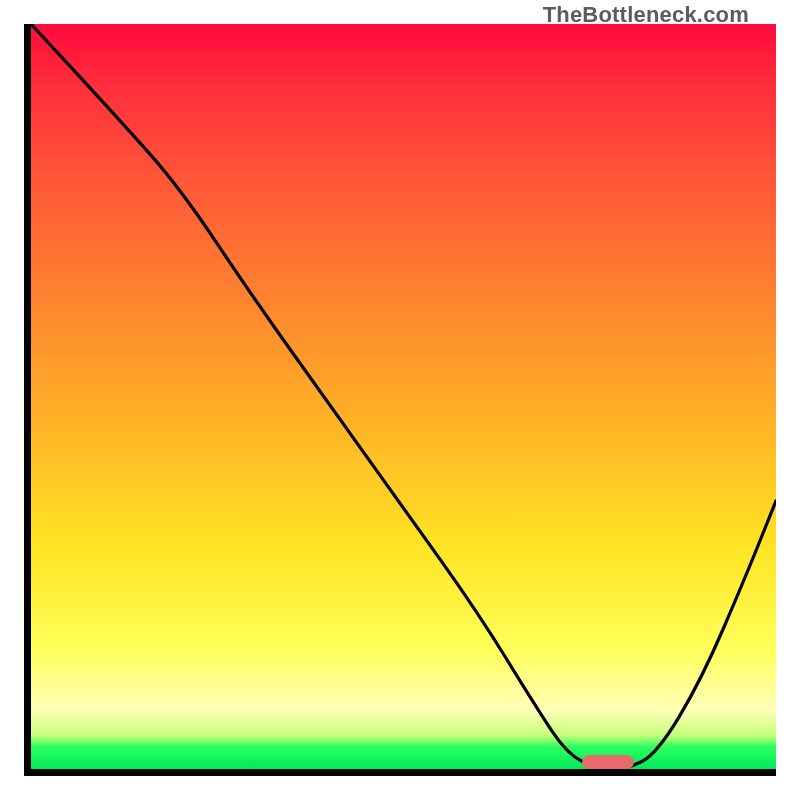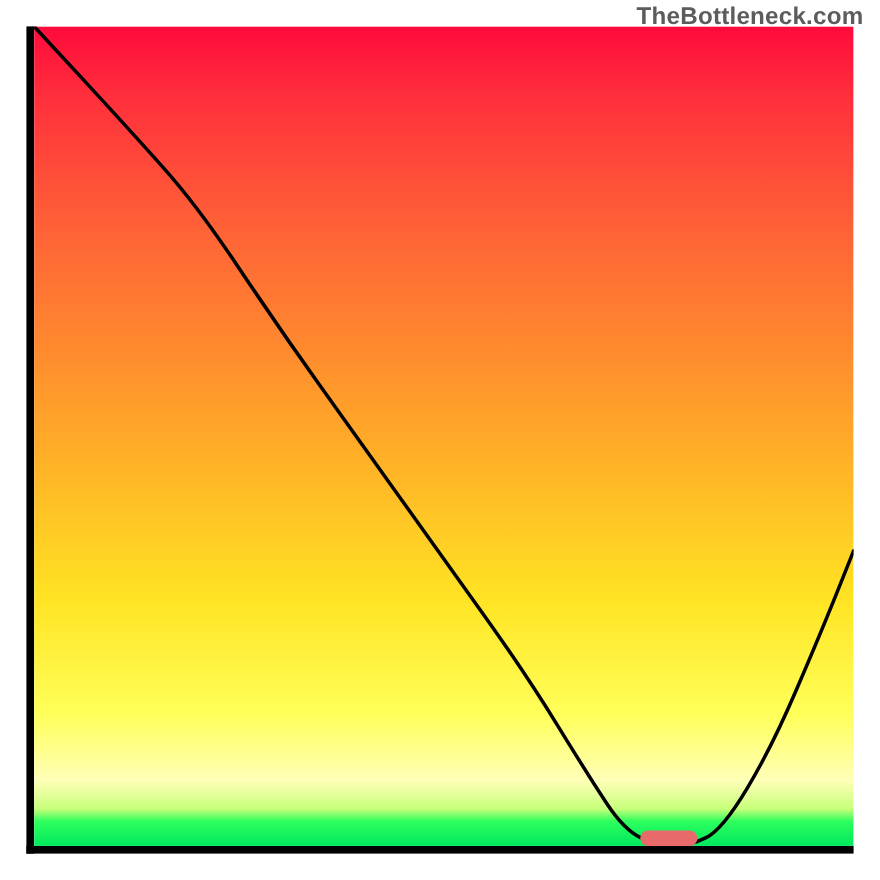--- a/index.html
+++ b/index.html
@@ -8,21 +8,20 @@
     width: 800px;
     height: 800px;
     overflow: hidden;
     background: #fff;
     font-family: Arial, Helvetica, sans-serif;
   }
   .chart-wrap {
     position: relative;
     width: 759px;
     height: 800px;
-    padding-left: 36px;
   }
   .watermark {
     position: absolute;
     top: 2px;
     right: 10px;
     font-size: 22px;
     font-weight: bold;
     color: #5c5c5c;
     letter-spacing: 0.2px;
   }

